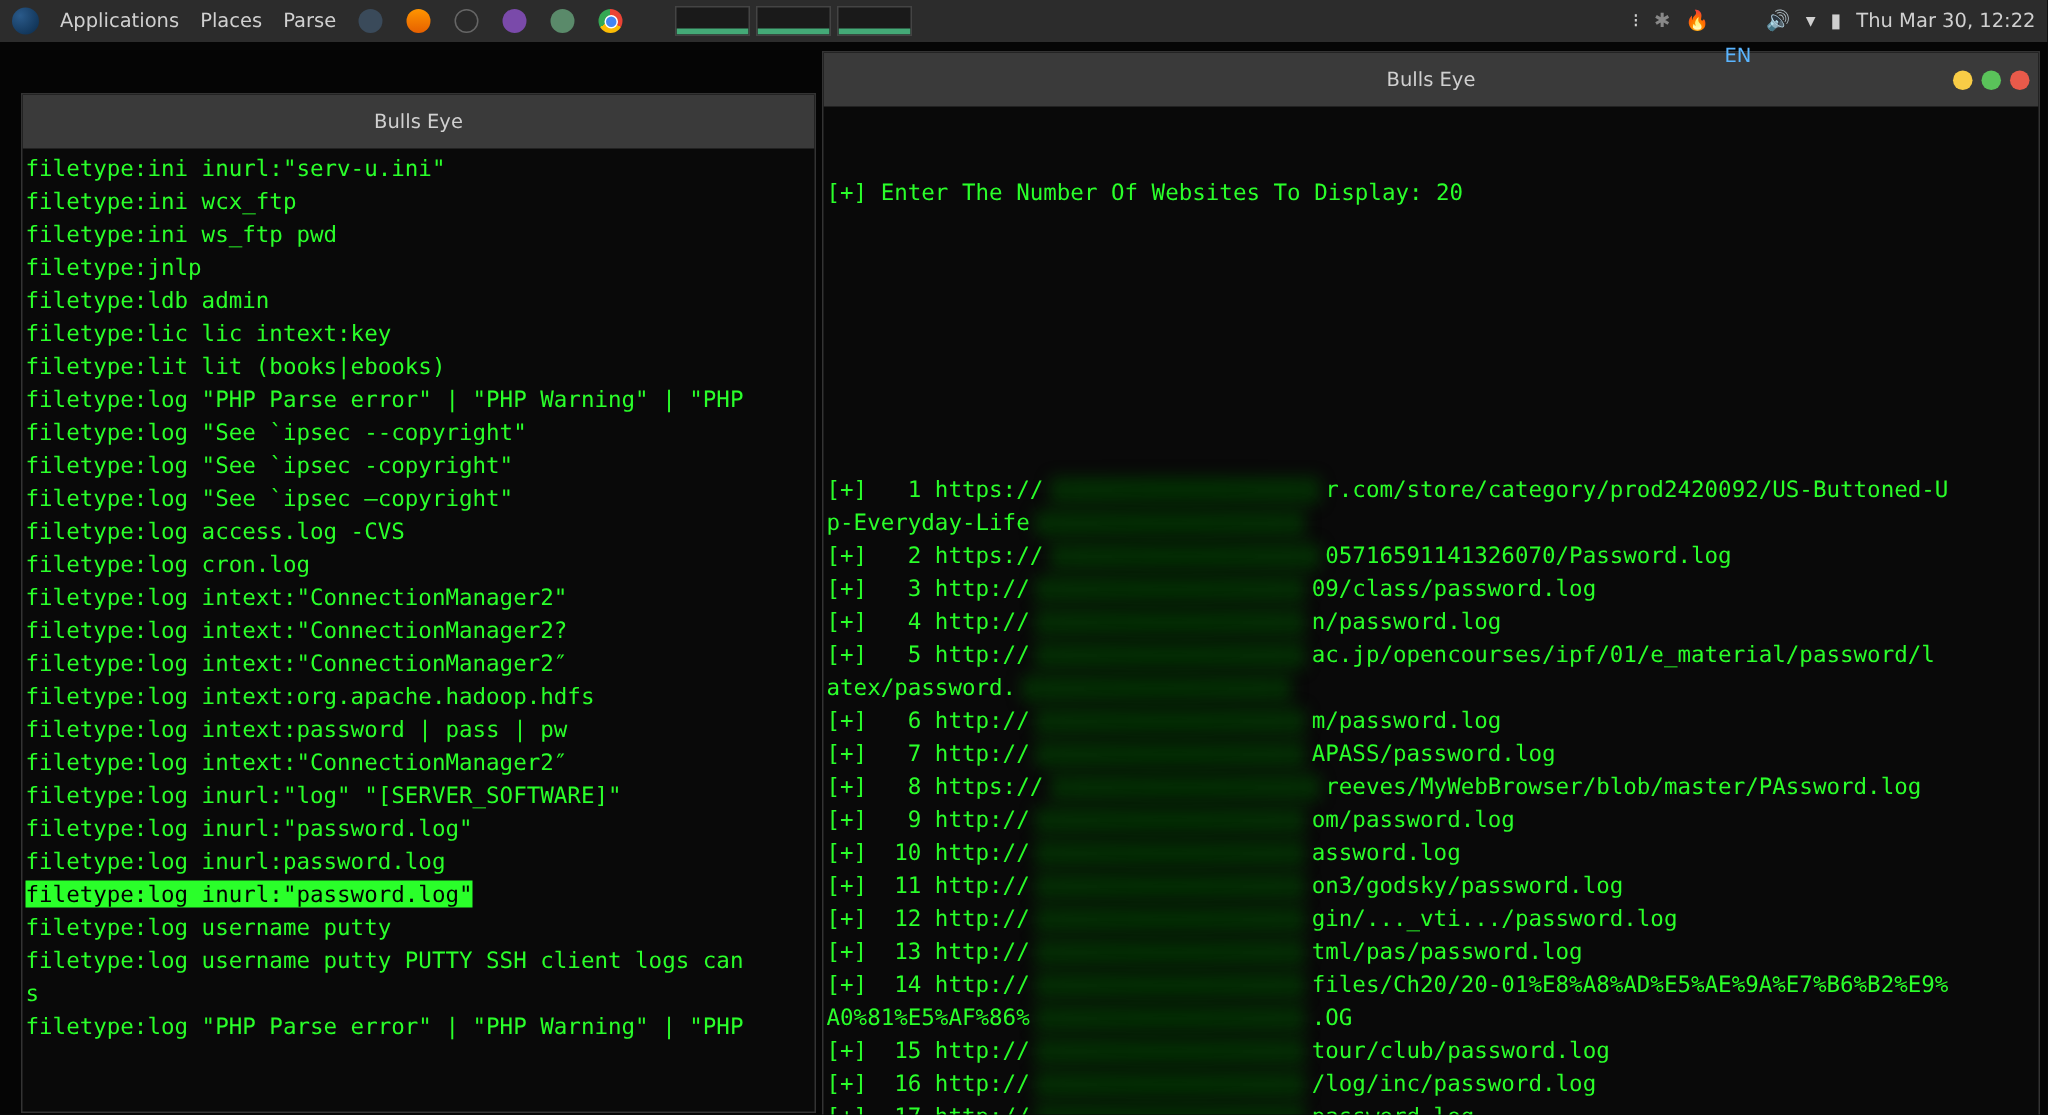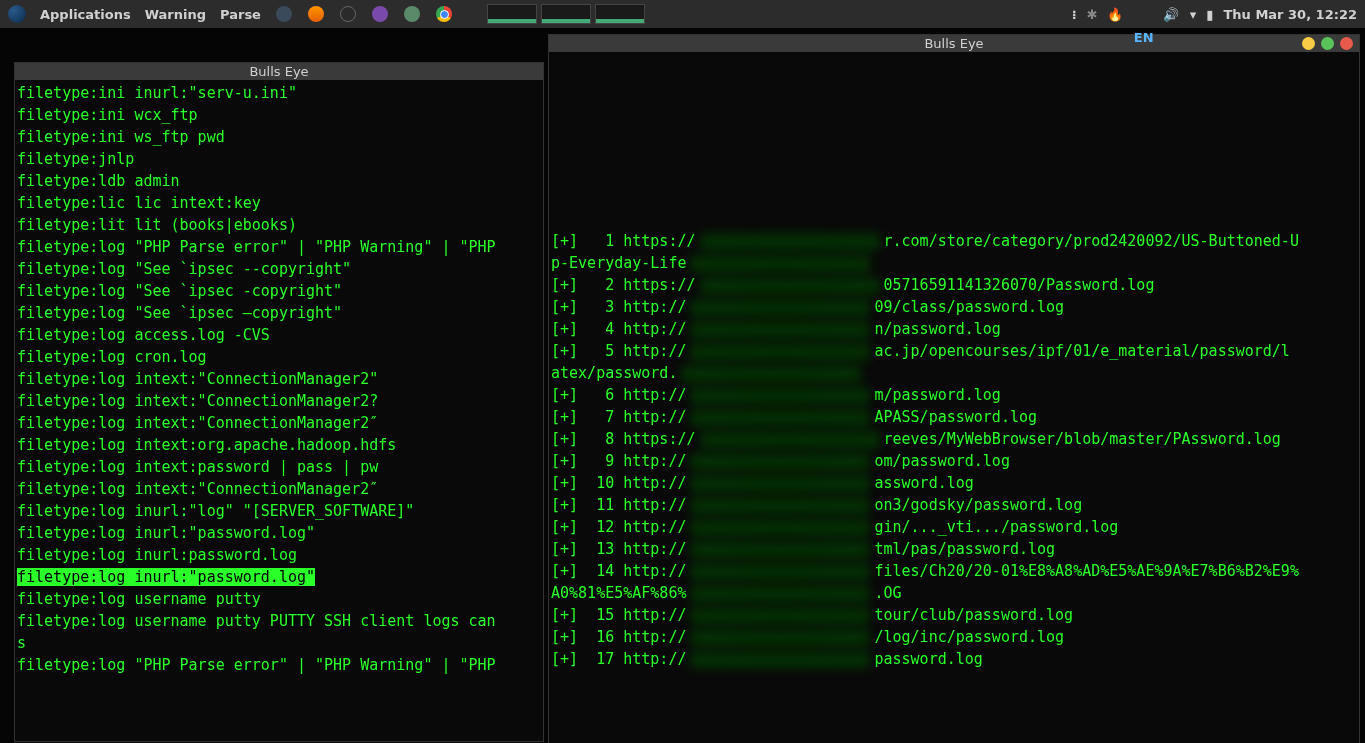--- a/index.html
+++ b/index.html
@@ -17,21 +17,20 @@
   height: 28px;
   background: #2c2c2c;
   display: flex;
   align-items: center;
   padding: 0 8px;
   color: #d0d0d0;
   font-family: "DejaVu Sans", sans-serif;
   font-size: 13px;
   position: relative;
   z-index: 100;
-  font-weight: bold;
 }
 .taskbar-left { display: flex; align-items: center; gap: 14px; }
 .taskbar-right { margin-left: auto; display: flex; align-items: center; gap: 10px; }
 .tb-icon { width: 18px; height: 18px; display: inline-flex; align-items: center; justify-content: center; }
 .tb-circle { width: 16px; height: 16px; border-radius: 50%; background: #555; display:inline-block; }
 .tb-logo { width:18px; height:18px; border-radius:50%; background: radial-gradient(circle at 30% 30%, #2a5a8a, #0a2a4a); }
 .tb-fire { color:#ff4080; }
 .tb-chrome { background: conic-gradient(#ea4335 0 120deg, #fbbc05 120deg 240deg, #34a853 240deg 360deg); border-radius:50%; width:16px; height:16px; position:relative; }
 .tb-chrome::after { content:''; position:absolute; width:7px; height:7px; background:#4285f4; border-radius:50%; top:4px; left:4px; border:1px solid #fff; }
 .tb-text { font-family: "DejaVu Sans", sans-serif; }
@@ -45,21 +44,21 @@
 .terminal {
   position: absolute;
   background: rgba(10,10,10,0.92);
   border: 1px solid #333;
   overflow: hidden;
 }
 .term-left { left: 14px; top: 34px; width: 530px; height: 680px; }
 .term-right { left: 548px; top: 6px; width: 812px; height: 720px; }
 
 .titlebar {
-  height: 17px;
+  height: 36px;
   background: #3a3a3a;
   display: flex;
   align-items: center;
   justify-content: center;
   color: #d0d0d0;
   font-family: "DejaVu Sans", sans-serif;
   font-size: 13px;
   position: relative;
 }
 .winbtns { position:absolute; right:6px; display:flex; gap:6px; }
@@ -93,21 +92,21 @@
 </style>
 </head>
 <body>
 
 <div class="taskbar">
   <div class="taskbar-left">
     <span class="tb-icon">
         <span class="tb-logo"></span>
       </span>
     <span class="tb-text">Applications</span>
-    <span class="tb-text">Warning</span>
+    <span class="tb-text">Places</span>
     <span class="tb-text">Parse</span>
     <span class="tb-icon">
         <span class="tb-circle" style="background:#3a4a5a"></span>
       </span>
     <span class="tb-icon">
         <span class="tb-circle" style="background:linear-gradient(#ff9500,#e66000)"></span>
       </span>
     <span class="tb-icon">
         <span class="tb-circle" style="background:#2a2a2a;border:1px solid #666"></span>
       </span>
@@ -150,20 +149,21 @@
   <div class="terminal term-right">
     <div class="titlebar">
       <span>Bulls Eye</span>
       <div class="winbtns">
         <span class="winbtn min"></span>
         <span class="winbtn max"></span>
         <span class="winbtn close"></span>
       </div>
     </div>
     <div class="term-body">
+      <div class="line rt">[+] Enter The Number Of Websites To Display: 20</div>
       <div class="line">&nbsp;</div>
       <div class="line">&nbsp;</div>
       <div id="right-results"><div class="line rt">[+]   1 https://<span class="blurred"></span>r.com/store/category/prod2420092/US-Buttoned-U</div><div class="line rt">p-Everyday-Life<span class="blurred"></span></div><div class="line rt">[+]   2 https://<span class="blurred"></span>05716591141326070/Password.log</div><div class="line rt">[+]   3 http://<span class="blurred"></span>09/class/password.log</div><div class="line rt">[+]   4 http://<span class="blurred"></span>n/password.log</div><div class="line rt">[+]   5 http://<span class="blurred"></span>ac.jp/opencourses/ipf/01/e_material/password/l</div><div class="line rt">atex/password.<span class="blurred"></span></div><div class="line rt">[+]   6 http://<span class="blurred"></span>m/password.log</div><div class="line rt">[+]   7 http://<span class="blurred"></span>APASS/password.log</div><div class="line rt">[+]   8 https://<span class="blurred"></span>reeves/MyWebBrowser/blob/master/PAssword.log</div><div class="line rt">[+]   9 http://<span class="blurred"></span>om/password.log</div><div class="line rt">[+]  10 http://<span class="blurred"></span>assword.log</div><div class="line rt">[+]  11 http://<span class="blurred"></span>on3/godsky/password.log</div><div class="line rt">[+]  12 http://<span class="blurred"></span>gin/..._vti.../password.log</div><div class="line rt">[+]  13 http://<span class="blurred"></span>tml/pas/password.log</div><div class="line rt">[+]  14 http://<span class="blurred"></span>files/Ch20/20-01%E8%A8%AD%E5%AE%9A%E7%B6%B2%E9%</div><div class="line rt">A0%81%E5%AF%86%<span class="blurred"></span>.OG</div><div class="line rt">[+]  15 http://<span class="blurred"></span>tour/club/password.log</div><div class="line rt">[+]  16 http://<span class="blurred"></span>/log/inc/password.log</div><div class="line rt">[+]  17 http://<span class="blurred"></span>password.log</div></div>
       
       
       
       
     </div>
   </div>
 

